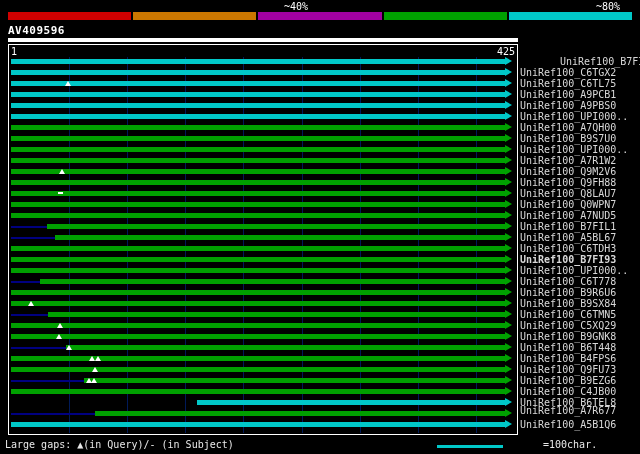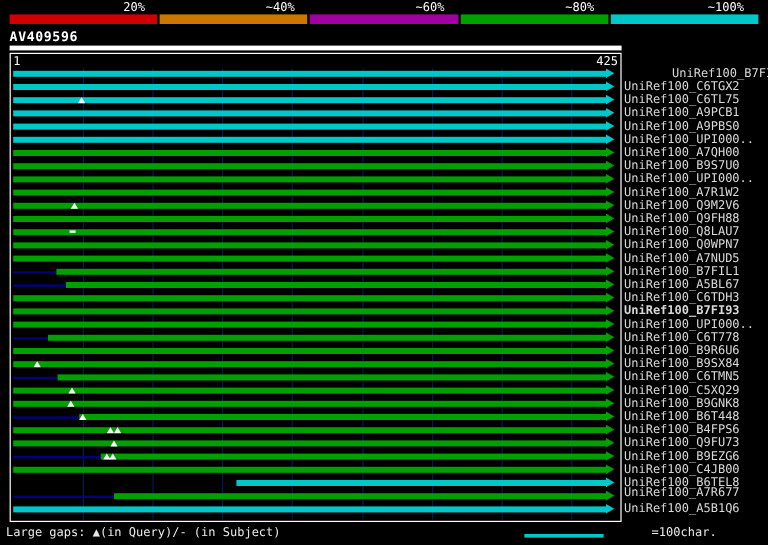--- a/index.html
+++ b/index.html
@@ -30,25 +30,22 @@
   .footer-note{position:absolute;left:5px;top:439px;font-size:10px;color:#e8e8e8;}
   .legend-line{position:absolute;left:437px;top:445px;width:66px;height:3px;background:#00c8c8;}
   .legend-text{position:absolute;left:507px;top:439px;font-size:10px;color:#e8e8e8;margin-left:36px;}
 </style>
 </head>
 <body>
 
 <div class="screen">
 
   <div class="key-labels">
-    <span class="cell">20%</span>
     <span class="cell">~40%</span>
-    <span class="cell">~60%</span>
     <span class="cell">~80%</span>
-    <span class="cell">~100%</span>
   </div>
   <div class="key-bar">
     <div class="key-seg" style="background: rgb(208, 0, 0);"></div>
     <div class="key-seg" style="background: rgb(204, 119, 0);"></div>
     <div class="key-seg" style="background: rgb(160, 0, 160);"></div>
     <div class="key-seg" style="background: rgb(0, 160, 0);"></div>
     <div class="key-seg" style="background: rgb(0, 200, 200);"></div>
   </div>
 
   <div class="query-name">AV409596</div>

